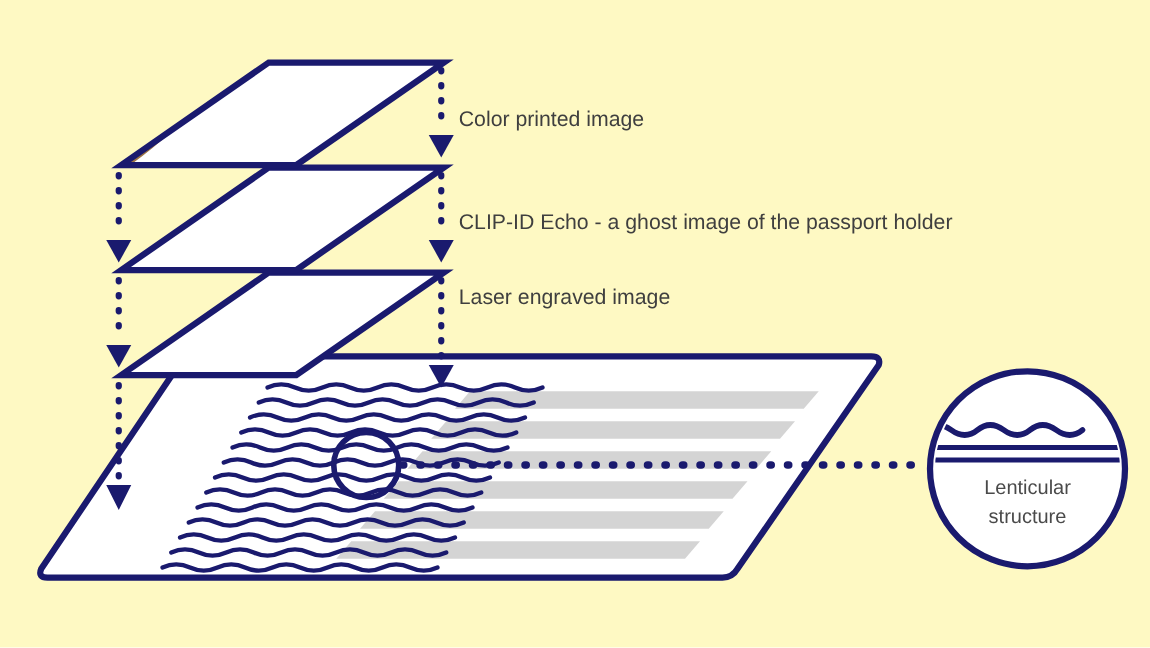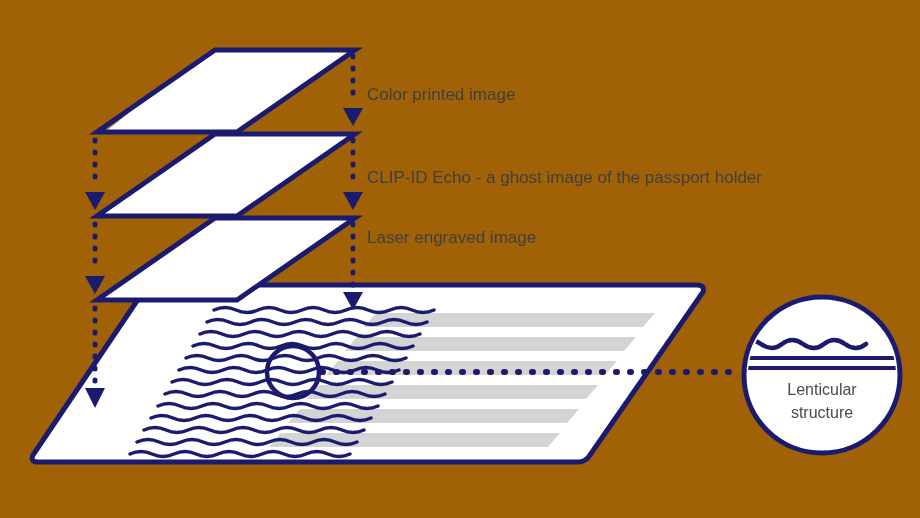--- a/index.html
+++ b/index.html
@@ -10,21 +10,21 @@
   body {
     width: 920px;
     height: 518px;
     overflow: hidden;
     font-family: "Liberation Sans", sans-serif;
   }
   #diagram-root {
     position: relative;
     width: 920px;
     height: 518px;
-    background: #a16207;
+    background: #fef9c3;
   }
   svg.canvas {
     position: absolute;
     left: 0;
     top: 0;
     width: 920px;
     height: 518px;
     display: block;
   }
   .layer-label {

